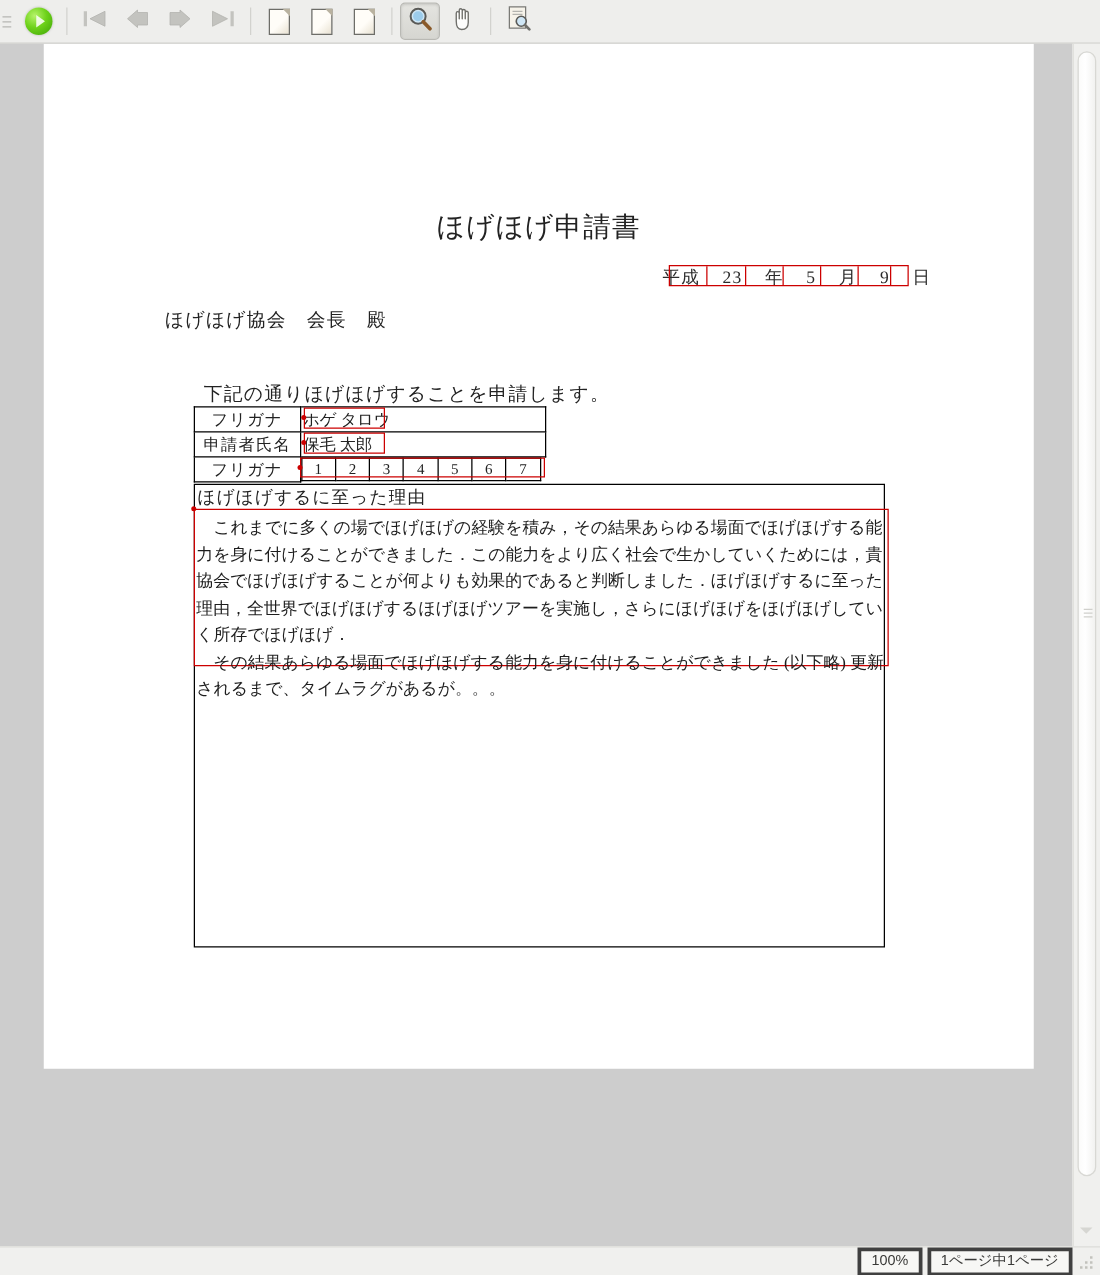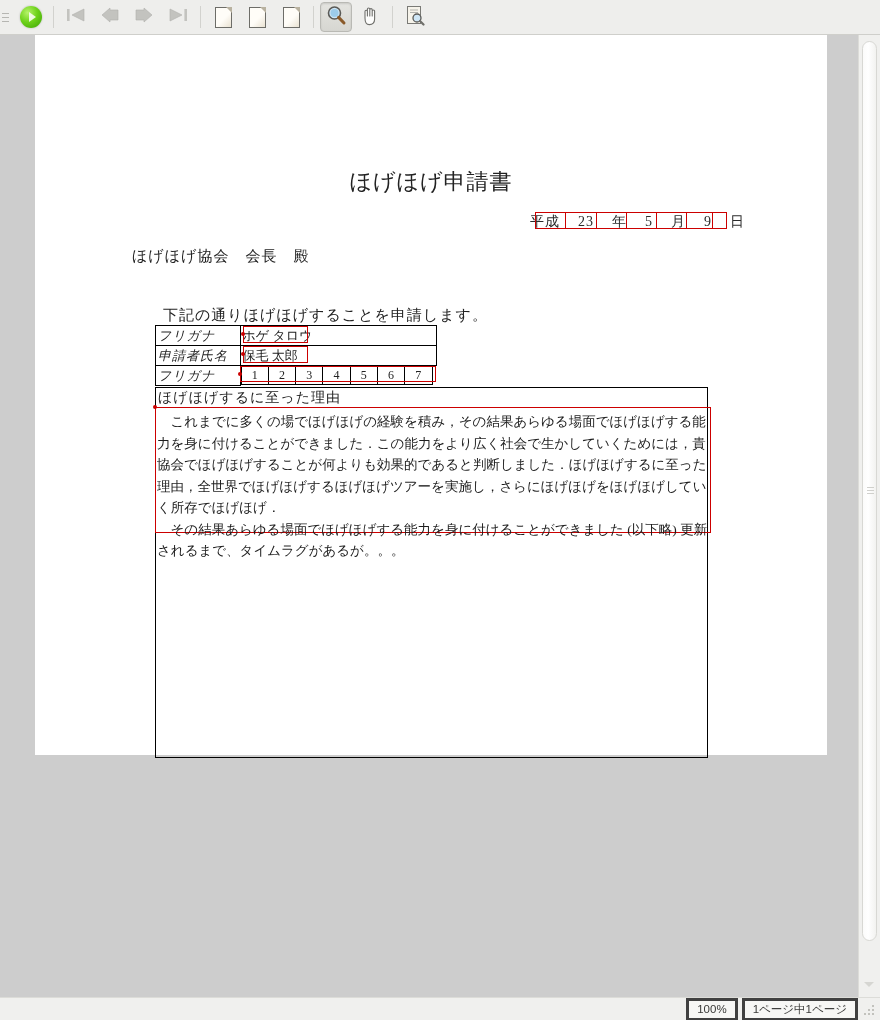--- a/index.html
+++ b/index.html
@@ -68,21 +68,21 @@
   #viewport {
     position: absolute;
     left: 0; top: 35px;
     width: 858px; height: 962px;
     background: #cdcdcd;
     overflow: hidden;
   }
   #page {
     position: absolute;
     left: 35px; top: 0px;
-    width: 792px; height: 720px;
+    width: 792px; height: 820px;
     background: #ffffff;
   }
 
   
   .doc { position: absolute; left: 0; top: 0; width: 792px; height: 962px;
          font-family: "Liberation Serif", serif; color: #222; }
 
   #doc-title {
     position: absolute; left: 0; top: 132px; width: 792px;
     text-align: center; font-size: 22px; letter-spacing: 1px;
@@ -116,21 +116,21 @@
     width: 282px;
     border-collapse: collapse;
     font-size: 13px;
   }
   #form-table td {
     border: 1px solid #000;
     height: 19px;
     padding: 0 2px;
     line-height: 19px;
   }
-  .lbl-cell { width: 88px; text-align: left; letter-spacing: 1px; font-style: italic; }
+  .lbl-cell { width: 88px; text-align: center; letter-spacing: 1px; }
   .val-cell { width: 192px; }
 
   #num-table { border-collapse: collapse; width: 192px; font-size: 12px; }
   #num-table td {
     border: 1px solid #000; width: 27px; text-align: center; height: 17px;
     line-height: 17px; padding: 0;
   }
 
   
   .red-ann {

